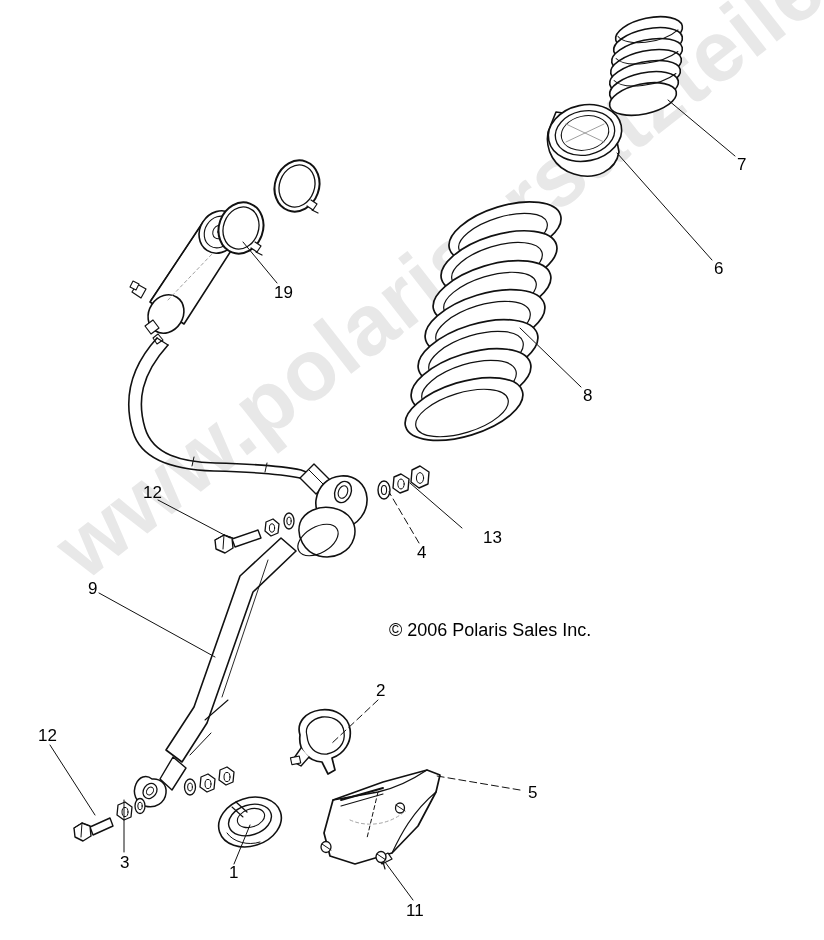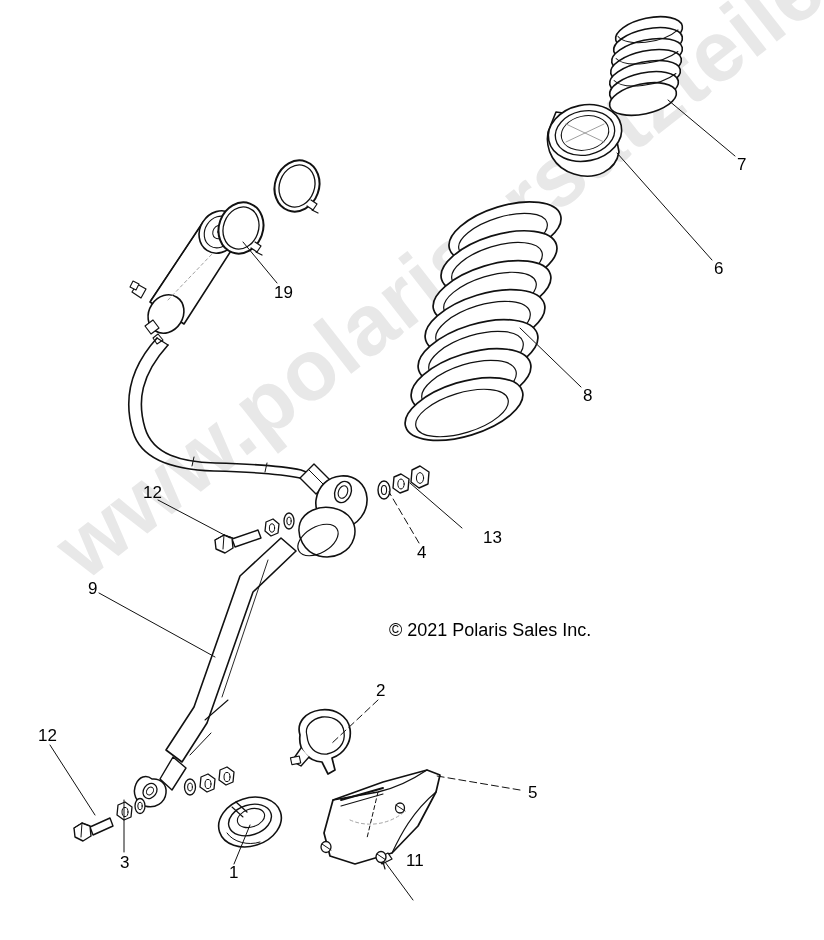--- a/index.html
+++ b/index.html
@@ -333,20 +333,20 @@
   <div class="callout" style="left:229px;top:864px;">1</div>
   <div class="callout" style="left:376px;top:682px;">2</div>
   <div class="callout" style="left:120px;top:854px;">3</div>
   <div class="callout" style="left:417px;top:544px;">4</div>
   <div class="callout" style="left:528px;top:784px;">5</div>
   <div class="callout" style="left:714px;top:260px;">6</div>
   <div class="callout" style="left:737px;top:156px;">7</div>
   <div class="callout" style="left:583px;top:387px;">8</div>
   <div class="callout" style="left:88px;top:580px;">9</div>
   <div class="callout" style="left:274px;top:284px;">19</div>
-  <div class="callout" style="left:406px;top:852px;">11</div>
+  <div class="callout" style="left:406px;top:902px;">11</div>
   <div class="callout" style="left:143px;top:484px;">12</div>
   <div class="callout" style="left:38px;top:727px;">12</div>
   <div class="callout" style="left:483px;top:529px;">13</div>
 
-  <div id="copyright">© 2021 Polaris Sales Inc.</div>
+  <div id="copyright">© 2006 Polaris Sales Inc.</div>
 
 </div>
 
 </body></html>

